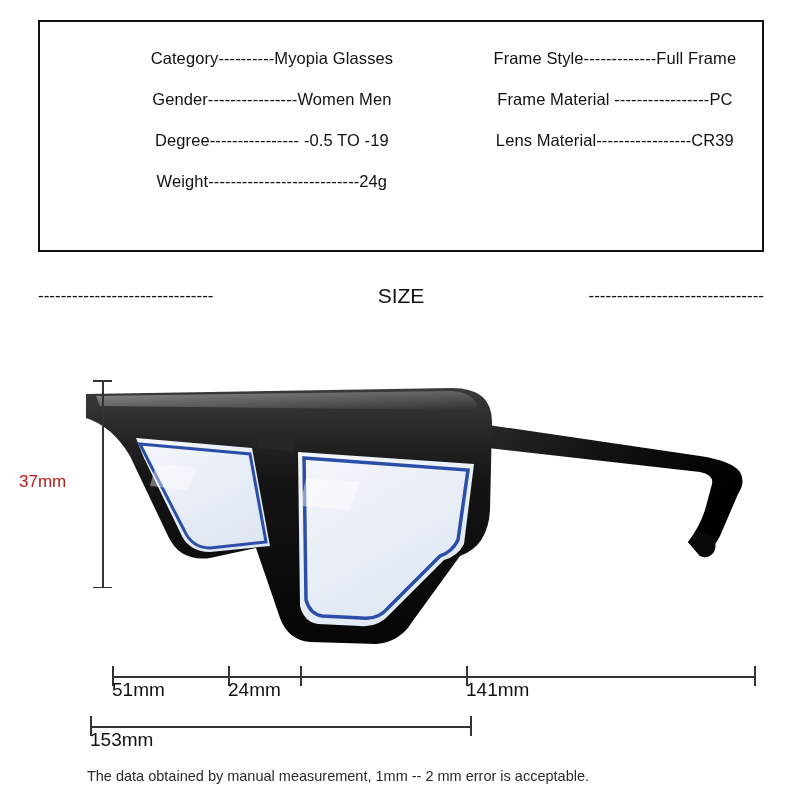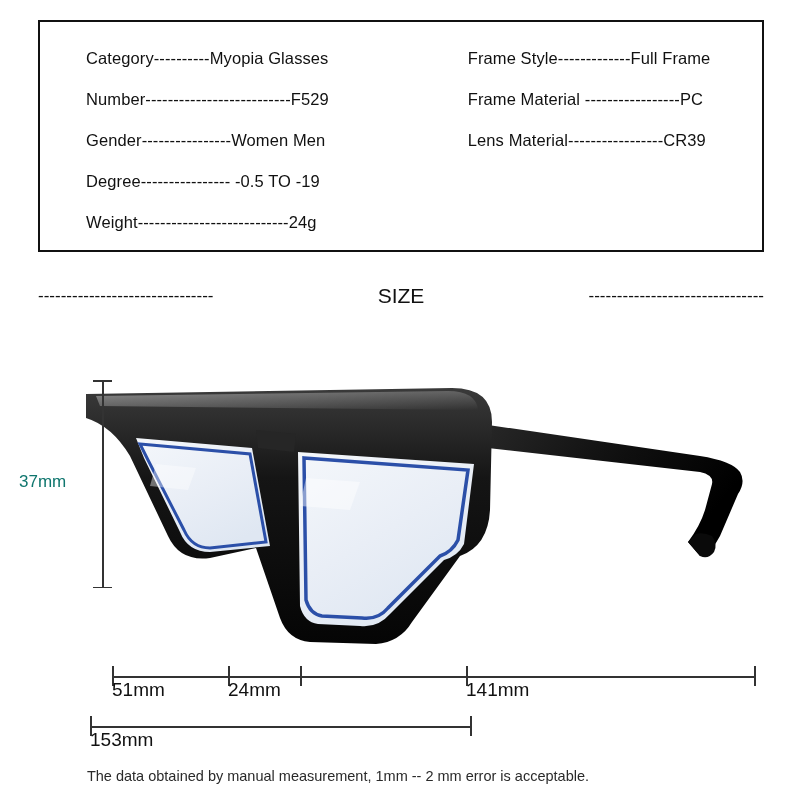--- a/index.html
+++ b/index.html
@@ -25,20 +25,21 @@
     height: 232px;
     border: 2px solid #111111;
     box-sizing: border-box;
   }
   .spec-cols {
     display: flex;
     width: 100%;
     height: 100%;
     box-sizing: border-box;
     padding: 26px 0 0 0;
+    text-align: center;
   }
   .spec-col {
     box-sizing: border-box;
   }
   .spec-col.left {
     width: 420px;
     padding-left: 46px;
   }
   .spec-col.right {
     width: 306px;
@@ -121,21 +122,21 @@
     height: 1.5px;
     background: #333;
   }
   .v-cap.top { top: 0; }
   .v-cap.bottom { top: 206.5px; }
   .v-label {
     position: absolute;
     left: -36px;
     top: 92px;
     font-size: 17px;
-    color: #0f766e;
+    color: #b91c1c;
     white-space: nowrap;
   }
 
   
   .h-measures {
     position: absolute;
     left: 0;
     top: 640px;
     width: 800px;
     height: 100px;
@@ -168,21 +169,20 @@
     color: #2a2a2a;
   }
 </style>
 </head>
 <body>
 
 <div class="spec-box">
   <div class="spec-cols">
     <div class="spec-col left">
       <div class="spec-row">Category----------Myopia Glasses</div>
-      <div class="spec-row">Number--------------------------F529</div>
       <div class="spec-row">Gender----------------Women Men</div>
       <div class="spec-row">Degree---------------- -0.5 TO -19</div>
       <div class="spec-row">Weight---------------------------24g</div>
     </div>
     <div class="spec-col right">
       <div class="spec-row">Frame Style-------------Full Frame</div>
       <div class="spec-row">Frame Material -----------------PC</div>
       <div class="spec-row">Lens Material-----------------CR39</div>
     </div>
   </div>

